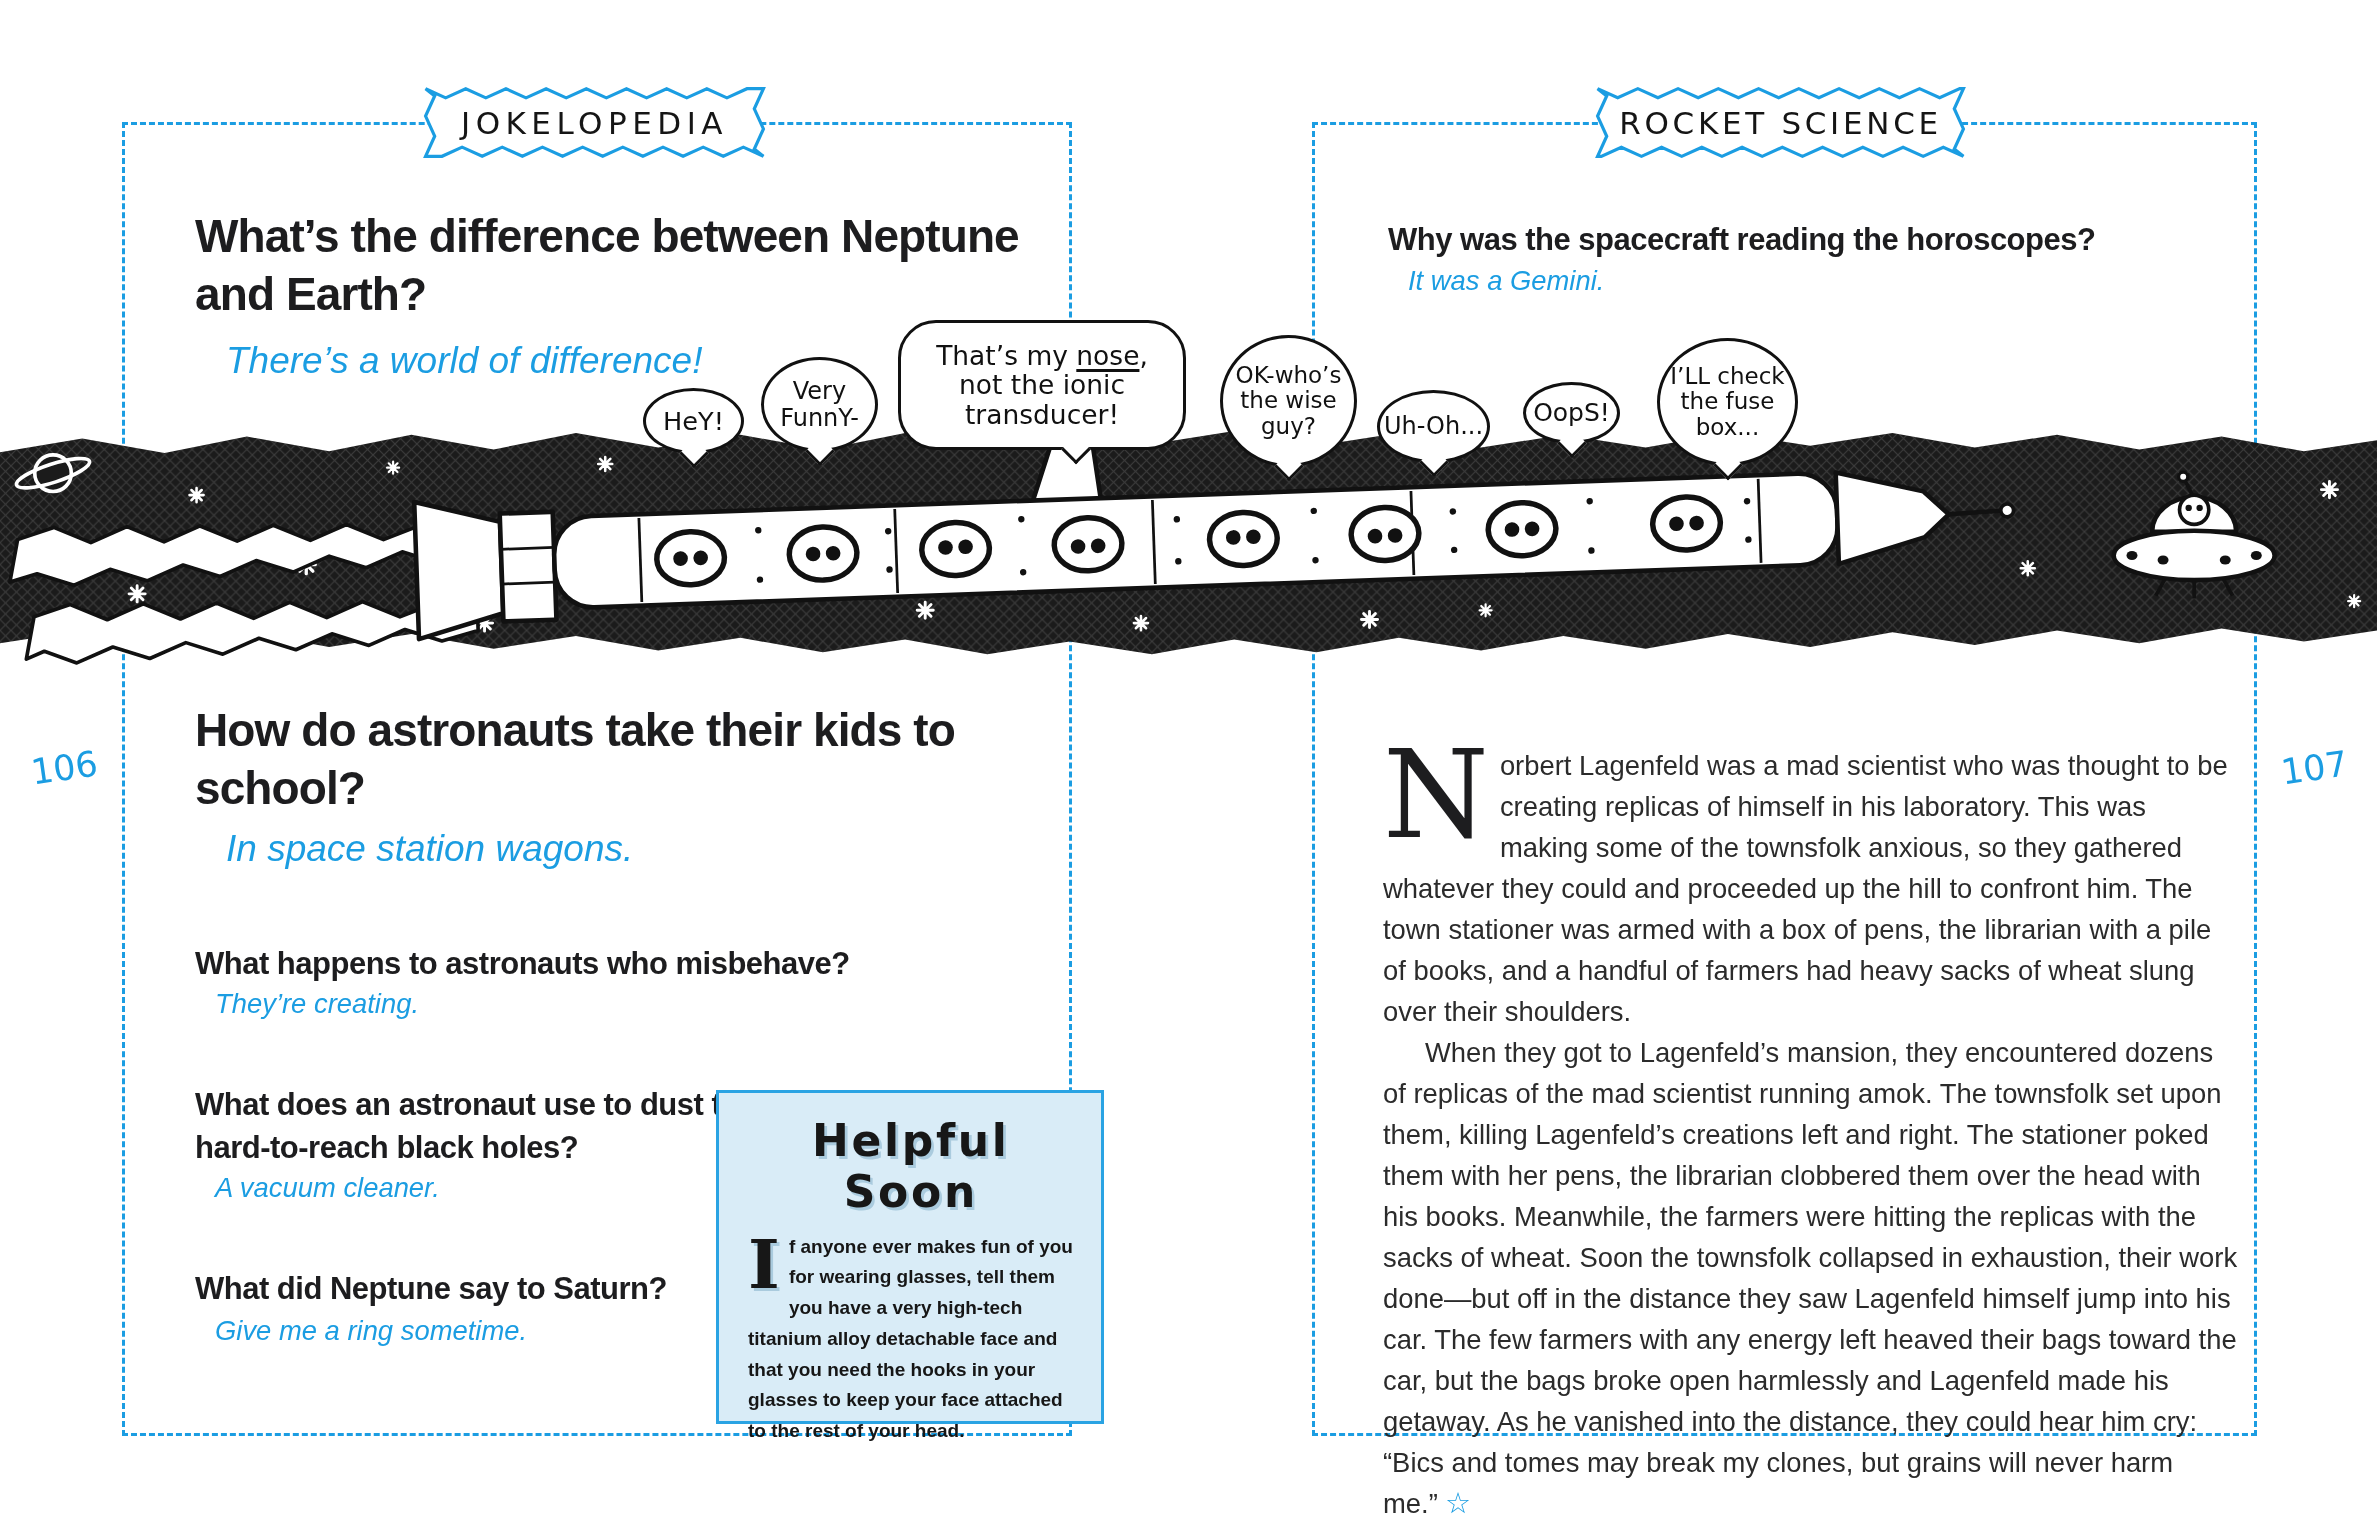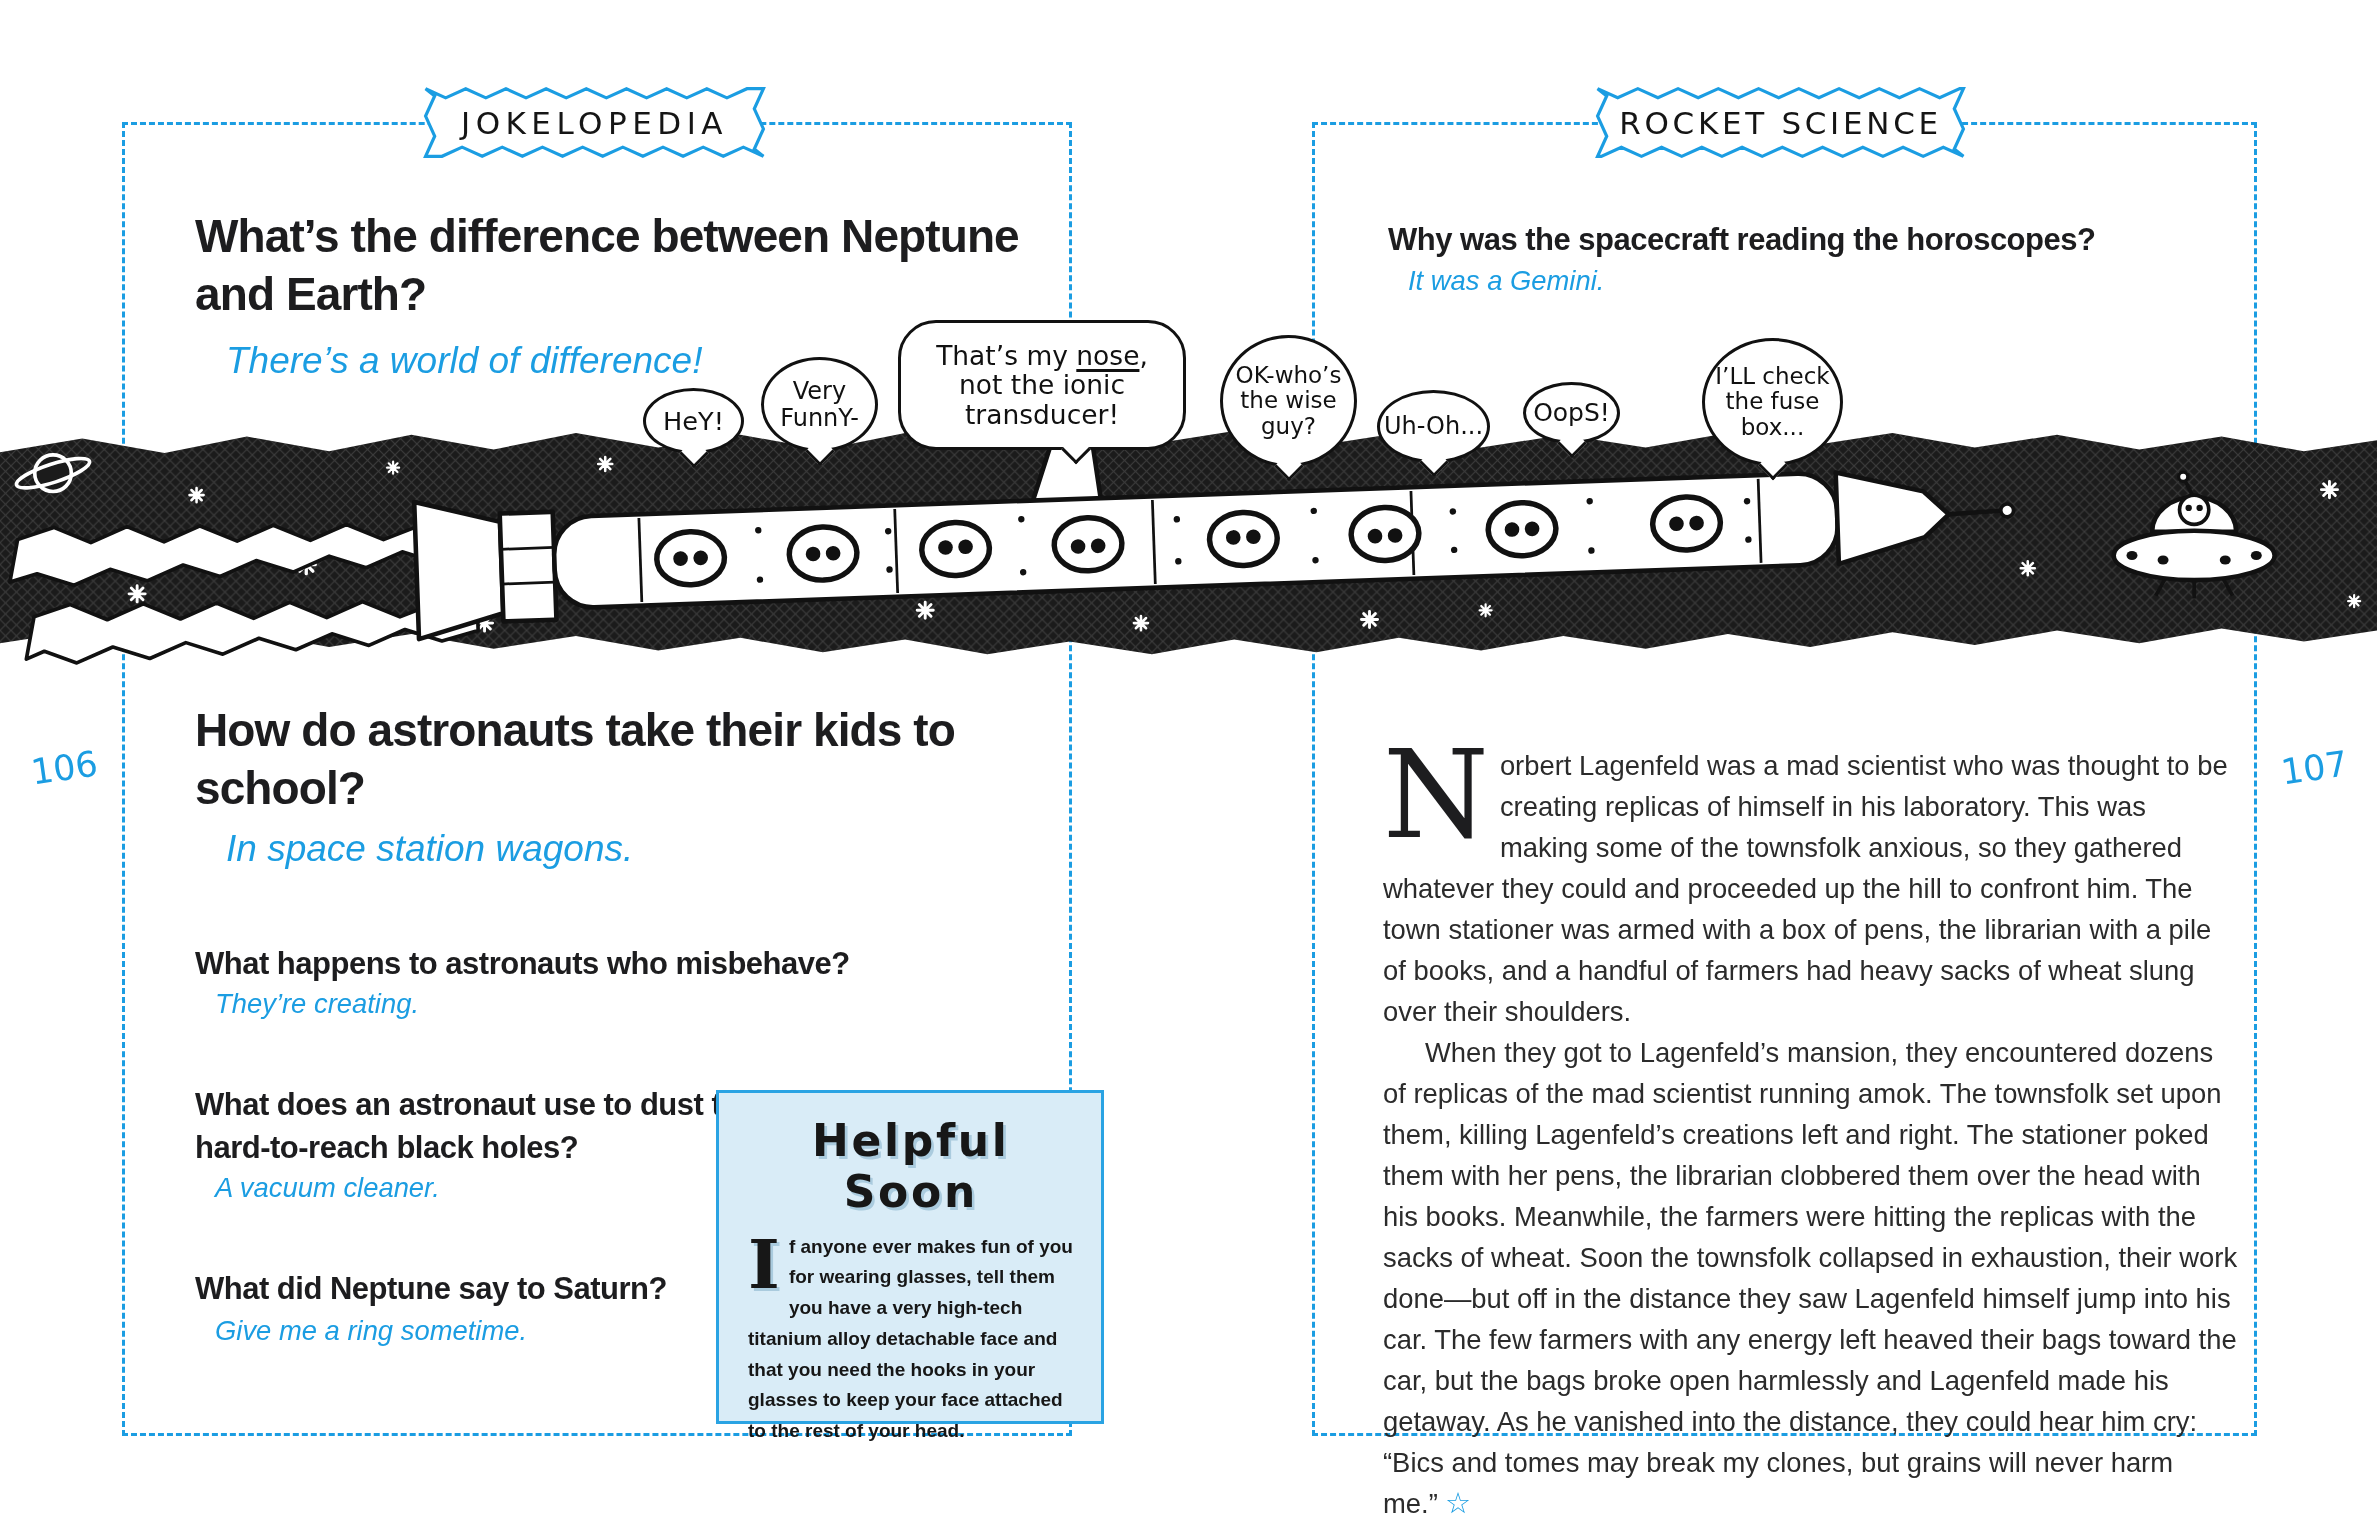--- a/index.html
+++ b/index.html
@@ -65,21 +65,21 @@
           background:#fff;border-right:3.7px solid #111;border-bottom:3.7px solid #111;
           transform:translateX(-50%) rotate(45deg);}
   .b-ellipse{border-radius:50%;}
   .b-hey{left:643px;top:388px;width:101px;height:66px;font-size:25.6px;}
   .b-very{left:761px;top:357px;width:117px;height:95px;font-size:24px;}
   .b-nose{left:898px;top:320px;width:288px;height:130px;border-radius:38px;font-size:26.5px;}
   .b-nose::after{left:62%;}
   .b-wise{left:1220px;top:335px;width:137px;height:132px;font-size:23px;}
   .b-uhoh{left:1377px;top:390px;width:113px;height:73px;font-size:24px;}
   .b-oops{left:1523px;top:382px;width:97px;height:62px;font-size:25px;}
-  .b-fuse{left:1702px;top:338px;width:141px;height:128px;font-size:23px;}
+  .b-fuse{left:1657px;top:338px;width:141px;height:128px;font-size:23px;}
   .u-nose{text-decoration:underline;text-decoration-thickness:2.7px;text-underline-offset:3.7px;}
 </style>
 </head>
 <body>
 
 <div class="spread">
 
   <div class="page-frame frame-left"></div>
   <div class="page-frame frame-right"></div>
 

